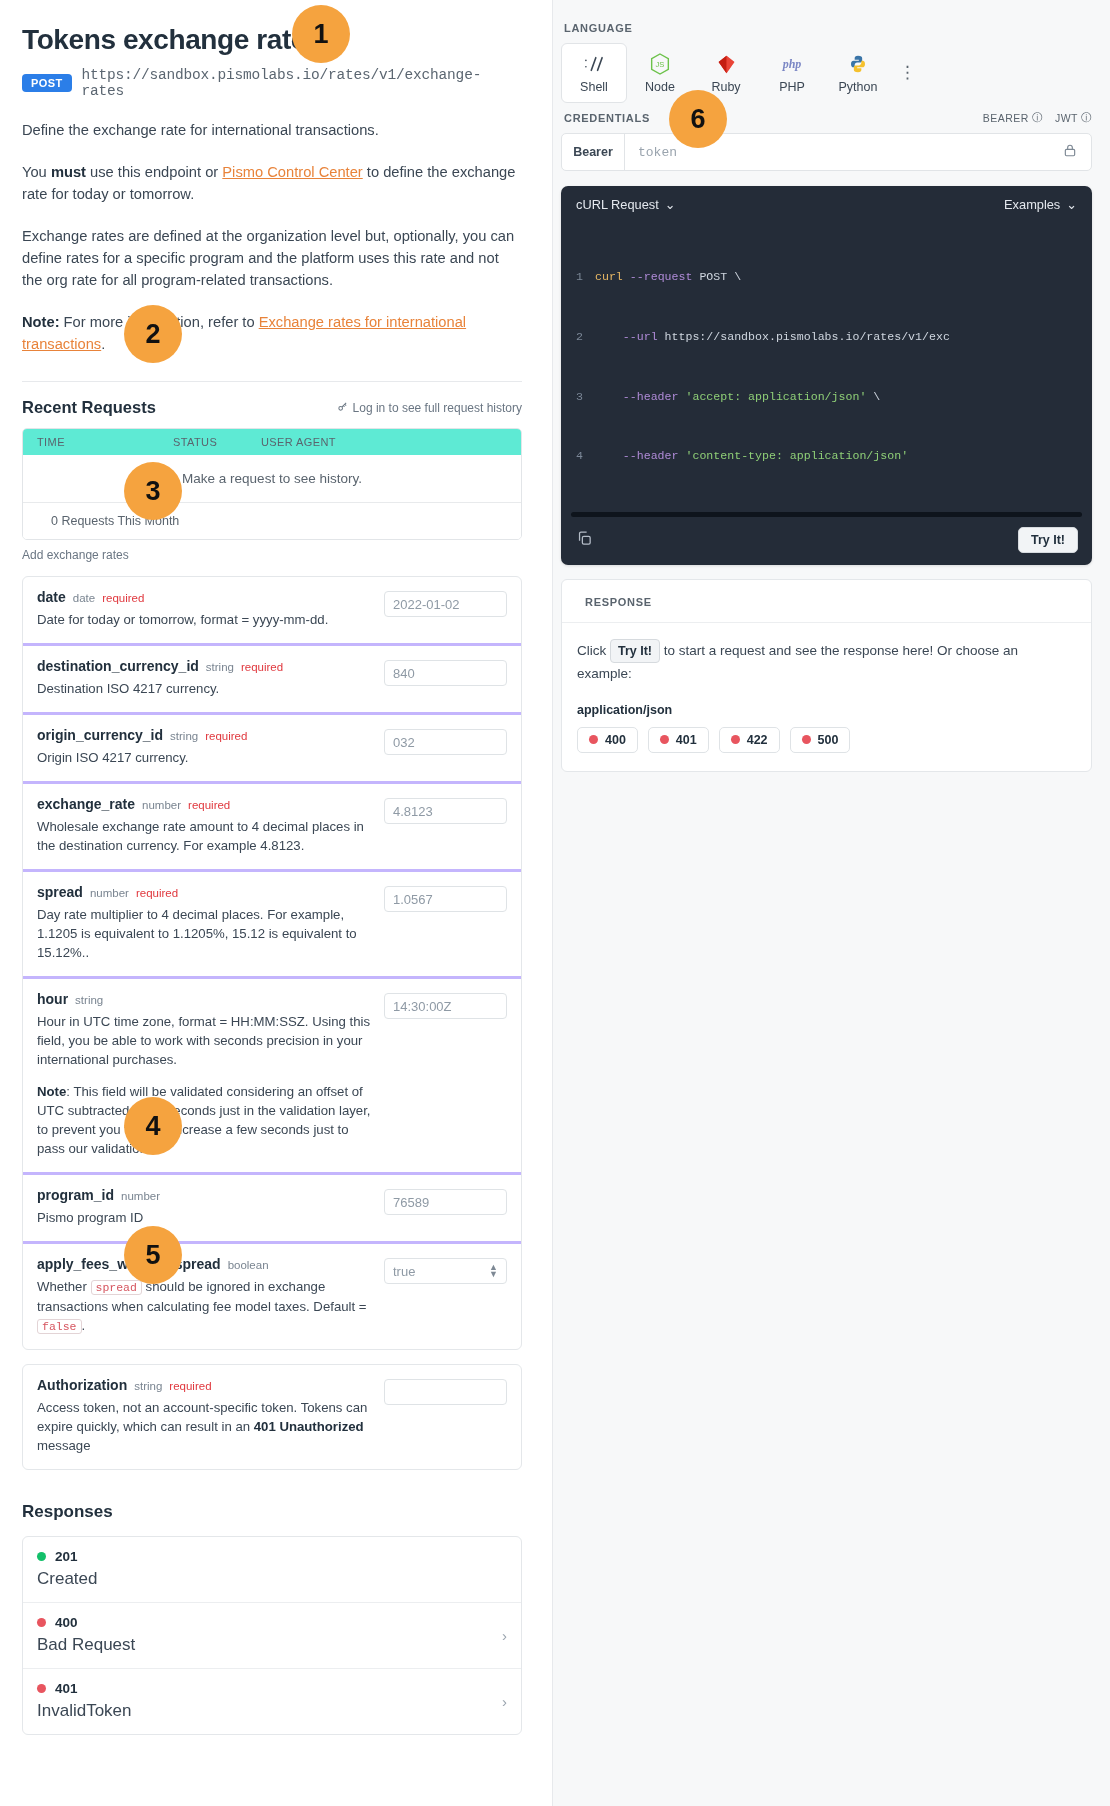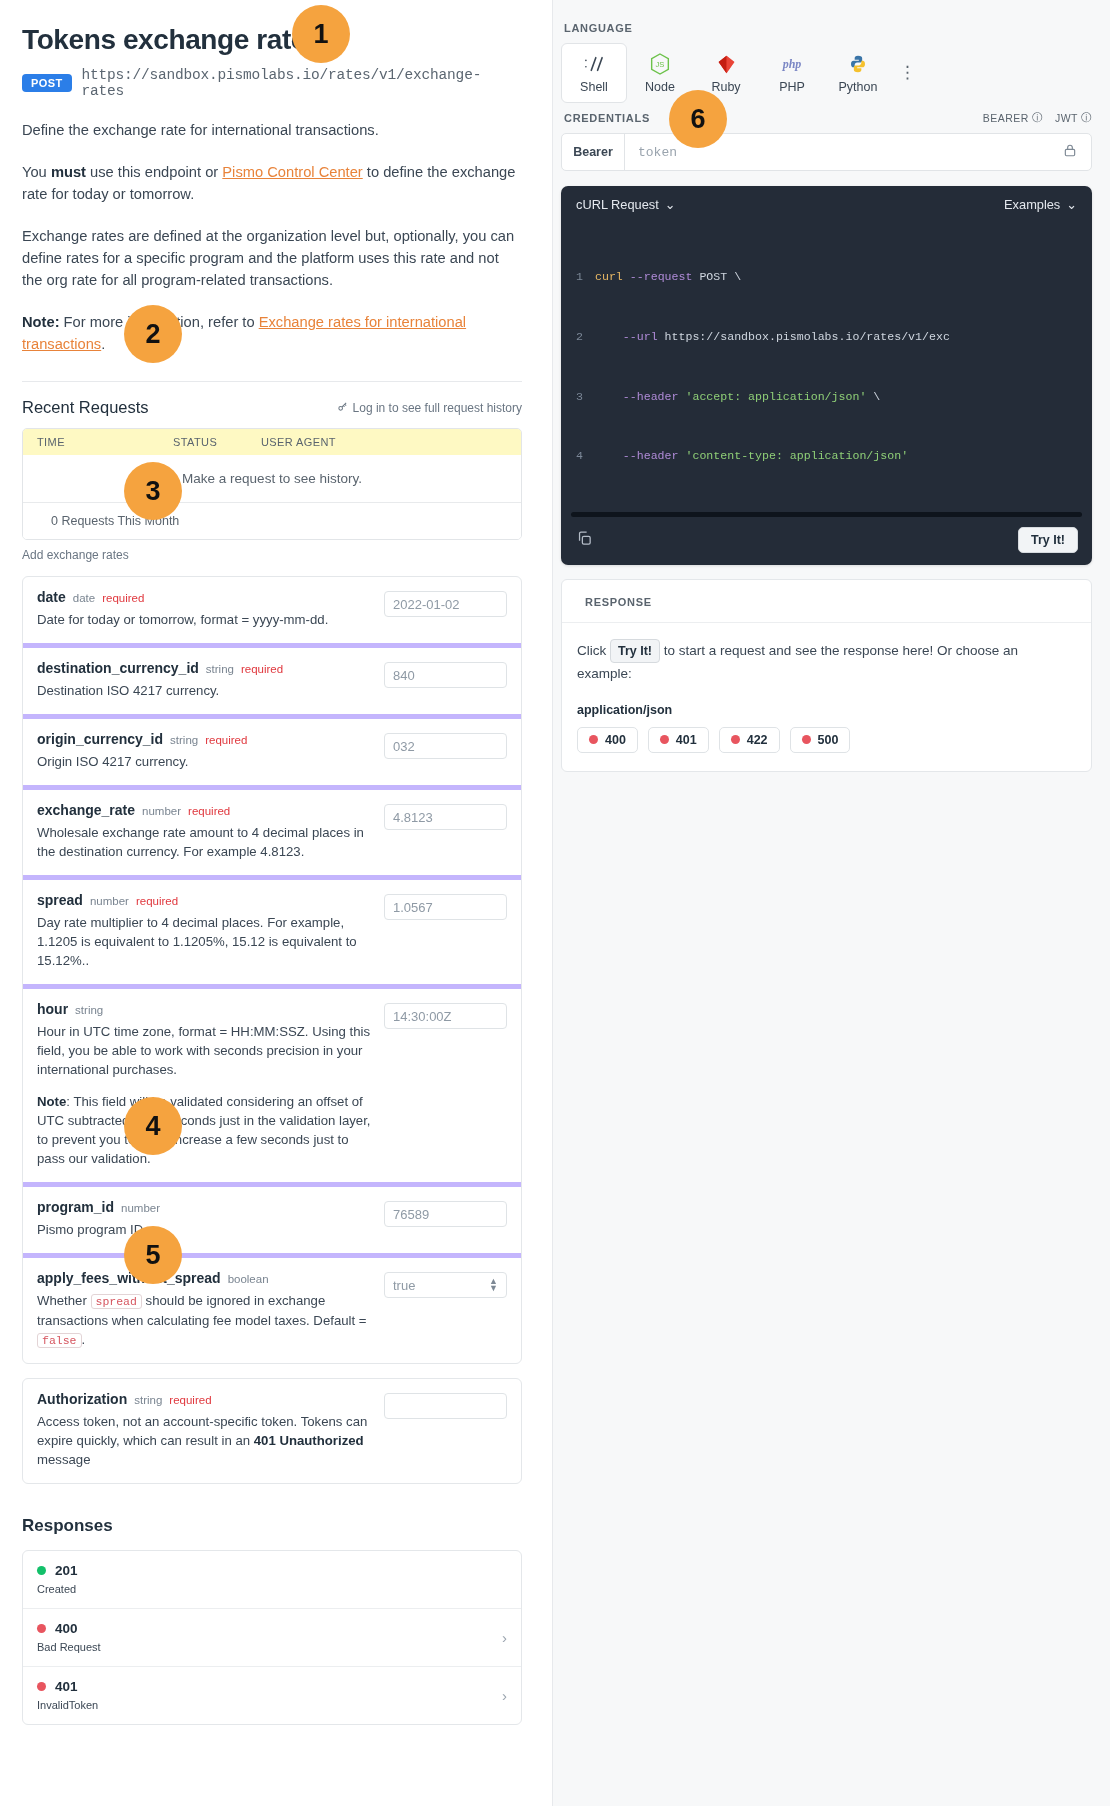--- a/index.html
+++ b/index.html
@@ -39,45 +39,45 @@
     font-family: "Liberation Mono", monospace;
     font-size: 14.5px; color:#5b6671; letter-spacing:-0.2px;
   }
   .para { font-size:14.7px; line-height:1.5; color:#3b4754; margin:20px 0 0 0; }
   .para a { color:#e8833a; text-decoration:underline; }
   .para b { font-weight:700; color:#22303d; }
 
   
   .section-hr { border:0; border-top:1px solid #e7e9ec; margin:26px 0 0 0; }
   .rr-head { display:flex; align-items:center; justify-content:space-between; margin-top:16px; }
-  .rr-title { font-size:16.5px; font-weight:400; color:#22303d; }
+  .rr-title { font-size:16.5px; font-weight:700; color:#22303d; }
   .rr-login { font-size:12px; color:#6a7683; display:flex; align-items:center; gap:5px; }
   .rr-table {
     margin-top:11px; border:1px solid #e2e5e8; border-radius:5px; overflow:hidden;
   }
   .rr-thead {
-    display:flex; background:#fef9c3; padding:7px 14px;
+    display:flex; background:#5eead4; padding:7px 14px;
     font-size:11px; letter-spacing:.4px; color:#5a646e; font-weight:400;
   }
   .rr-thead span:nth-child(1){ width:136px; }
   .rr-thead span:nth-child(2){ width:88px; }
   .rr-empty { text-align:center; padding:16px 0; font-size:13.5px; color:#5a646e;
               border-bottom:1px solid #e8eaec; background:#fff; }
   .rr-count { padding:11px 14px 11px 28px; font-size:12.5px; color:#5a646e; background:#fff; }
 
   
   h2.sec-title { font-size:17px; font-weight:700; color:#22303d; margin:32px 0 0 0; }
   .sec-sub { font-size:12px; color:#6a7683; margin:8px 0 0 0; }
   .param-card {
     margin-top:14px; border:1px solid #e4e7ea; border-radius:6px;
     background:#fff; overflow:hidden;
   }
   .param-row {
     display:flex; align-items:flex-start; justify-content:space-between;
-    padding:12px 14px 14px 14px; border-bottom:5px solid #c4b5fd; gap:12px;
+    padding:12px 14px 14px 14px; border-bottom:3px solid #c4b5fd; gap:12px;
   }
   .param-row:last-child { border-bottom:none; }
   .p-left { flex:1; min-width:0; }
   .p-name-line { display:flex; align-items:baseline; gap:7px; flex-wrap:wrap; }
   .p-name { font-size:14px; font-weight:700; color:#22303d; }
   .p-type { font-size:11.5px; color:#7a8591; }
   .p-req { font-size:11.5px; color:#e0383e; }
   .p-desc { font-size:13.2px; line-height:1.44; color:#3b4754; margin-top:5px; }
   .p-desc b { font-weight:700; color:#22303d; }
   code.inline {
@@ -96,21 +96,21 @@
   .resp-card { margin-top:14px; border:1px solid #e4e7ea; border-radius:6px; background:#fff; overflow:hidden; }
   .resp-row {
     display:flex; align-items:center; justify-content:space-between;
     padding:12px 14px 13px 14px; border-bottom:1px solid #eceef0;
   }
   .resp-row:last-child { border-bottom:none; }
   .resp-left { display:flex; flex-direction:column; gap:5px; }
   .resp-code-line { display:flex; align-items:center; gap:9px;text-align:right; }
   .dot { width:9px; height:9px; border-radius:50%; display:inline-block; }
   .resp-code { font-size:13.5px; font-weight:700; color:#22303d; }
-  .resp-label { font-size:11px; color:#3b4754; }
+  .resp-label { font-size:17px; color:#3b4754; }
   .chev { color:#9aa4ae; font-size:15px; }
 
   
   .right {
     width: 558px;
     background: #f7f8f9;
     border-left:1px solid #e7e9ec;
     padding: 22px 18px 0 8px;
   }
   .r-label { font-size:11px; font-weight:700; letter-spacing:.7px; color:#5a646e; margin-left:3px; }

